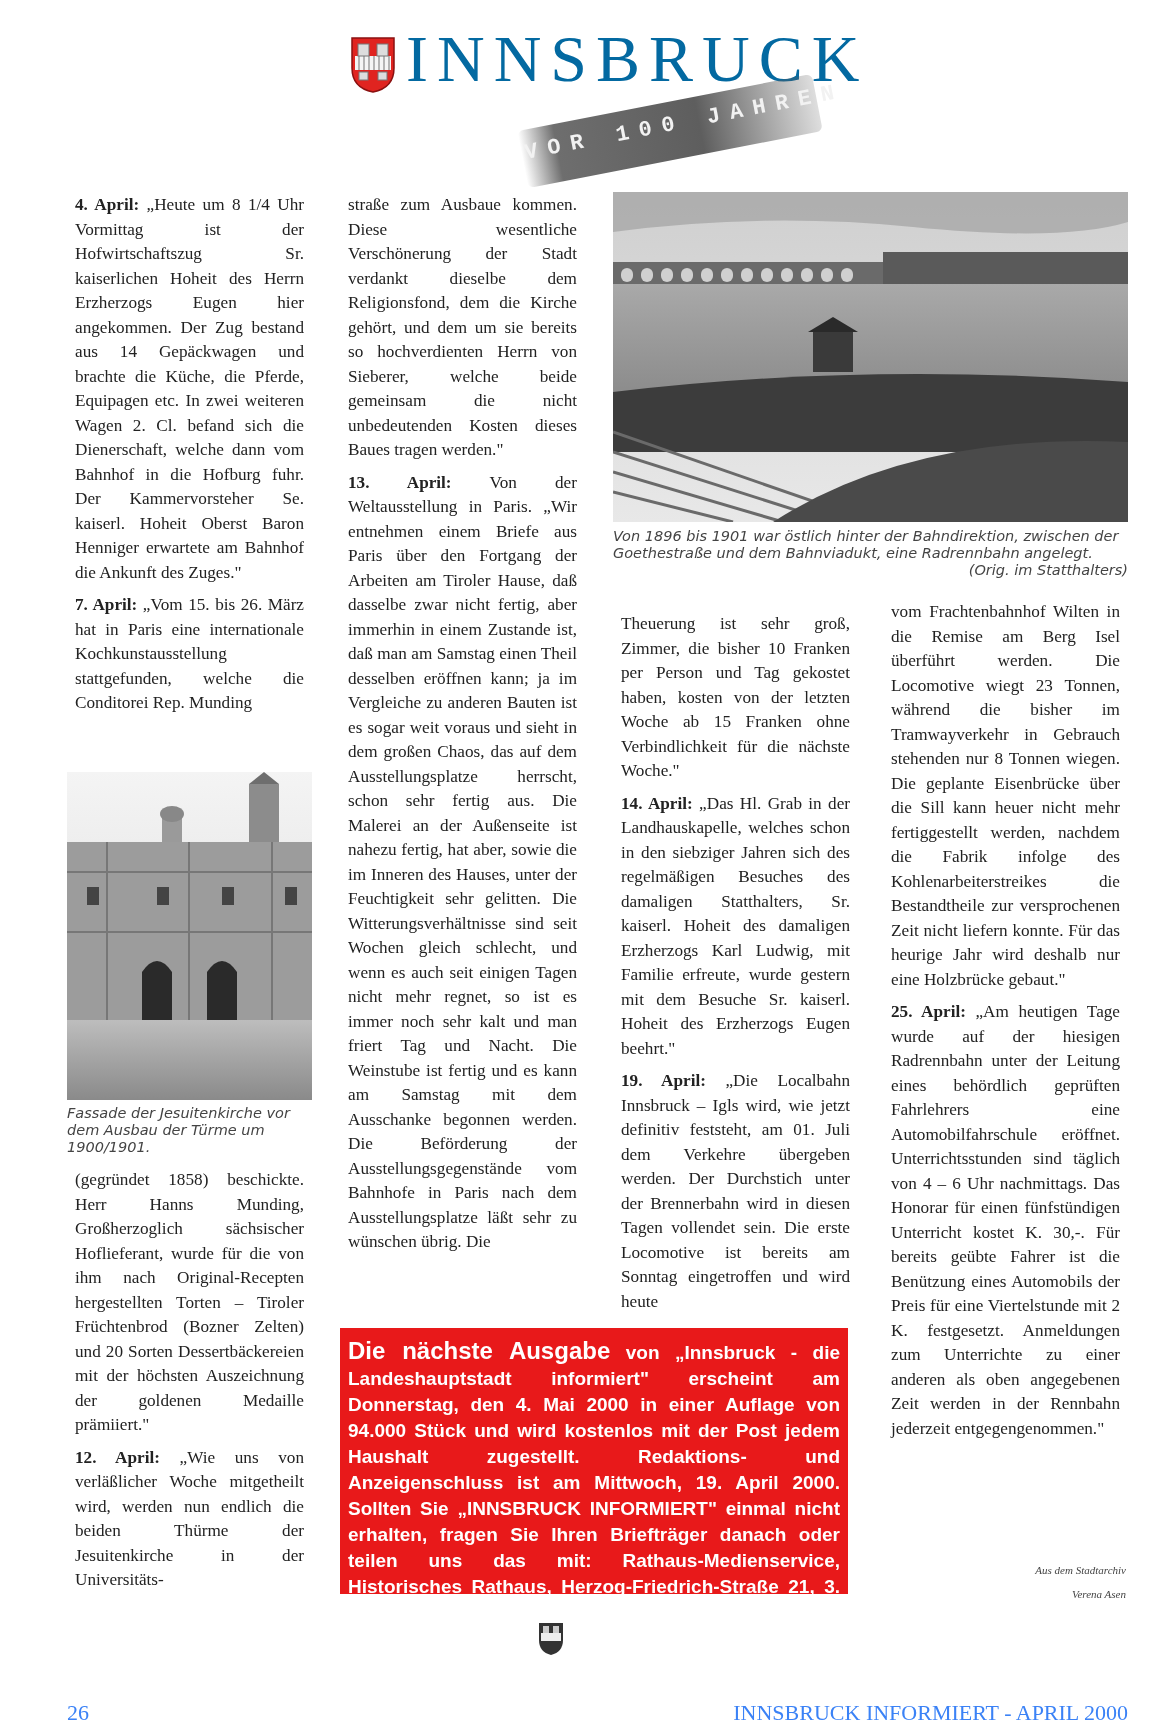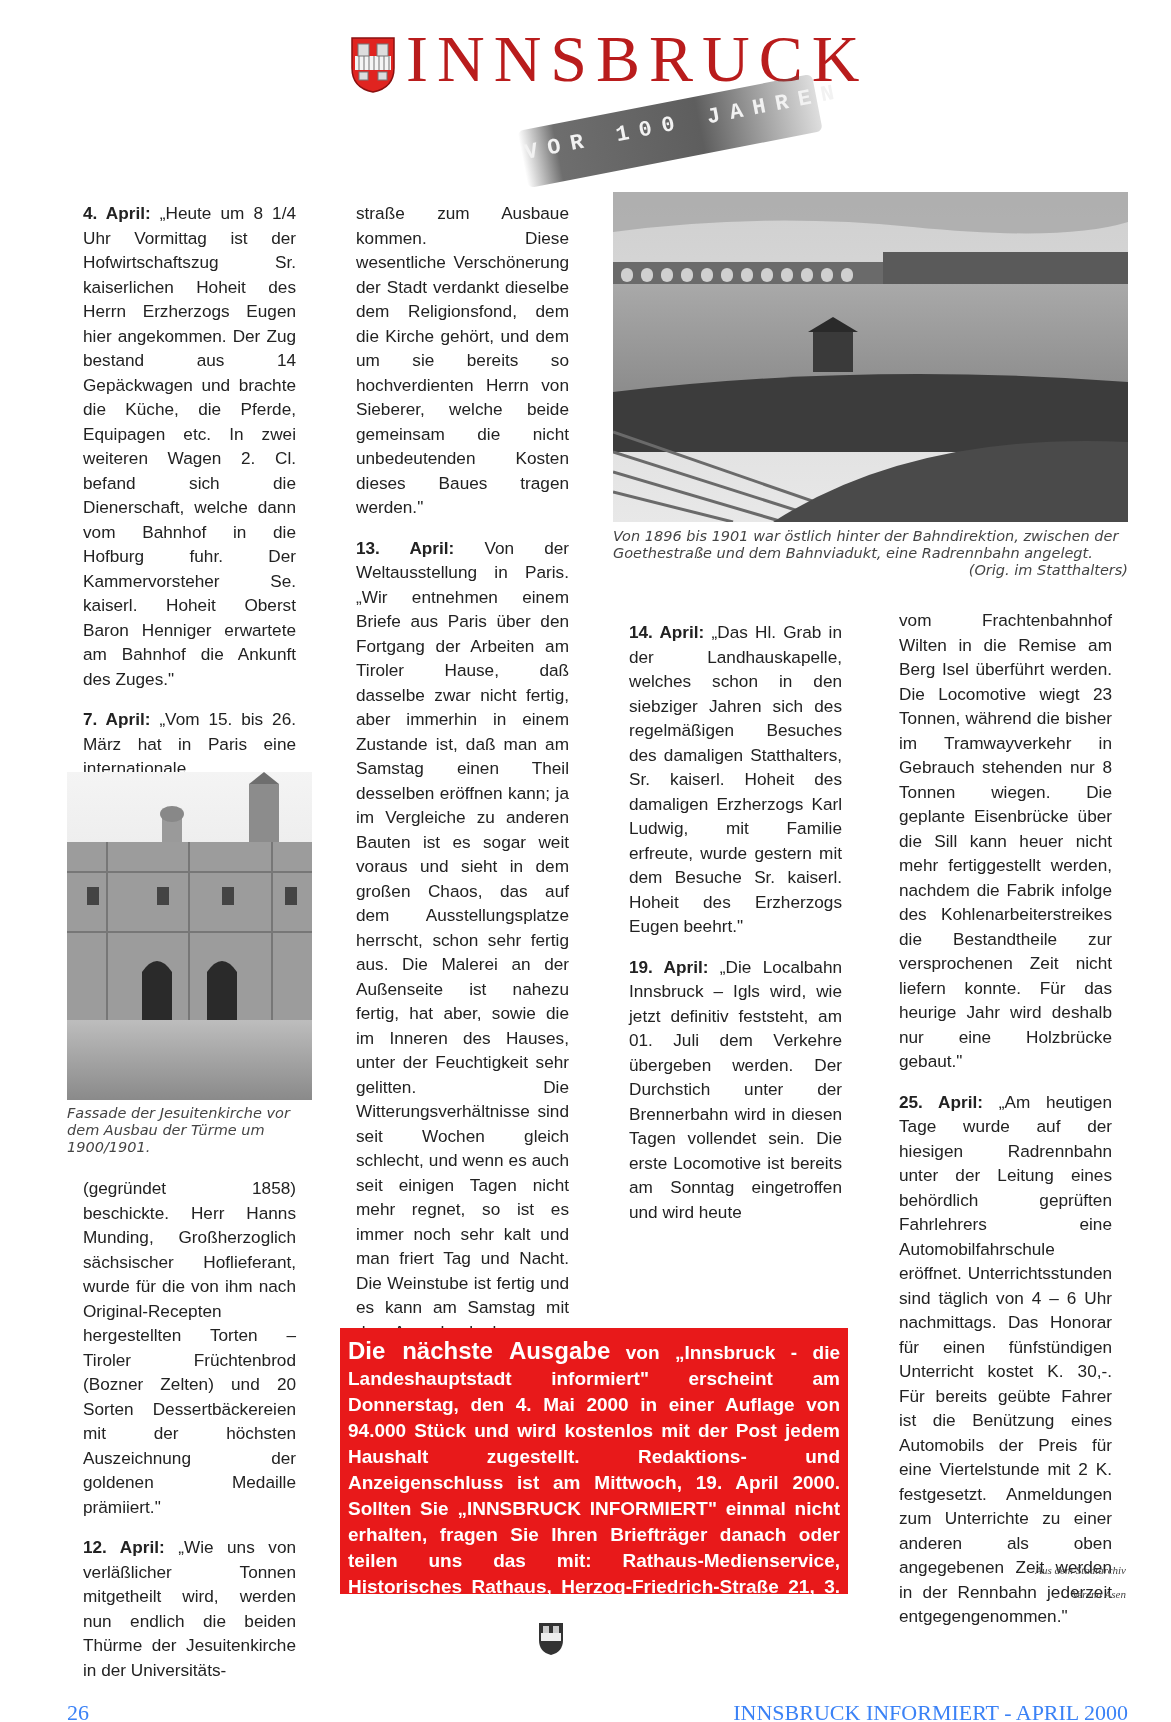--- a/index.html
+++ b/index.html
@@ -1,23 +1,23 @@
 <!DOCTYPE html>
 <html><head>
 <meta charset="utf-8">
 <style>
   html,body{margin:0;padding:0;background:#fff;}
   body{width:1171px;height:1722px;position:relative;overflow:hidden;font-family:"Liberation Sans","DejaVu Sans",sans-serif;color:#222;}
   .masthead{position:absolute;left:350px;top:30px;width:470px;height:145px;}
   .crest{position:absolute;left:0;top:6px;width:46px;height:58px;}
-  .mast-title{position:absolute;left:56px;top:-4px;font-family:"Liberation Serif","DejaVu Serif",serif;font-size:66px;letter-spacing:9px;color:#b91c1c;line-height:1;}
+  .mast-title{position:absolute;left:56px;top:-4px;font-family:"Liberation Serif","DejaVu Serif",serif;font-size:66px;letter-spacing:9px;color:#0369a1;line-height:1;}
   .banner{position:absolute;left:170px;top:72px;width:300px;height:58px;transform:rotate(-11deg);background:linear-gradient(90deg,rgba(120,120,120,0) 0%,#6e6e6e 12%,#5e5e5e 60%,rgba(90,90,90,.2) 100%);border-radius:6px;}
   .banner-text{position:absolute;left:172px;top:80px;transform:rotate(-11deg);font-family:"Liberation Mono","DejaVu Sans Mono",monospace;font-weight:bold;font-size:22px;letter-spacing:10px;color:#f2f2f2;white-space:nowrap;}
   .col{position:absolute;font-size:17.2px;line-height:24.5px;text-align:justify;hyphens:manual;}
-  .col p{margin:16px;}
+  .col p{margin:8px;font-family:Liberation Serif, serif;}
   .col b{font-weight:bold;}
   .photo{position:absolute;background:#888;overflow:hidden;}
   .caption{position:absolute;font-family:"DejaVu Sans",sans-serif;font-style:italic;font-size:14.5px;line-height:17px;color:#444;}
   .notice{position:absolute;left:340px;top:1328px;width:508px;height:266px;background:#e8191a;color:#fff;font-family:"Liberation Sans Narrow","Liberation Sans",sans-serif;font-weight:bold;font-size:19px;line-height:26px;padding:10px 8px;box-sizing:border-box;text-align:justify;transform:scaleX(1);}
   .notice .lead{font-size:24px;}
   .sig{position:absolute;left:880px;top:1558px;width:246px;text-align:right;font-family:"Liberation Serif","DejaVu Serif",serif;font-style:italic;font-size:11px;line-height:24px;color:#444;}
   .footer{position:absolute;top:1692px;font-family:"Liberation Serif","DejaVu Serif",serif;font-size:22px;color:#3b82f6;margin-top:8px;}
   .footer-crest{position:absolute;left:538px;top:1622px;width:26px;height:34px;}
 </style>
 </head>
@@ -82,21 +82,21 @@
       <rect x="218" y="115" width="12" height="18" fill="#444"></rect>
     <path d="M75 248 V200 Q90 178 105 200 V248 Z" fill="#2a2a2a"></path>
     <path d="M140 248 V200 Q155 178 170 200 V248 Z" fill="#2a2a2a"></path>
     <rect x="0" y="248" width="245" height="80" fill="url(#grd)"></rect>
   </svg>
 </div>
 <div class="caption" style="left:67px;top:1105px;width:245px;">Fassade der Jesuitenkirche vor dem Ausbau der Türme um 1900/1901.</div>
 
 <div class="col" style="left:67px;top:1160px;width:245px;">
   <p>(gegründet 1858) beschickte. Herr Hanns Munding, Großherzoglich sächsischer Hoflieferant, wurde für die von ihm nach Original-Recepten hergestellten Torten – Tiroler Früchtenbrod (Bozner Zelten) und 20 Sorten Dessertbäckereien mit der höchsten Auszeichnung der goldenen Medaille prämiiert."</p>
-  <p><b>12. April:</b><span> „Wie uns von verläßlicher Tonnen mitgetheilt wird, werden nun endlich die beiden Thürme der Jesuitenkirche in der Universitäts-</span></p>
+  <p><b>12. April:</b><span> „Wie uns von verläßlicher Woche mitgetheilt wird, werden nun endlich die beiden Thürme der Jesuitenkirche in der Universitäts-</span></p>
 </div>
 
 <div class="col" style="left:340px;top:185px;width:245px;">
   <p>straße zum Ausbaue kommen. Diese wesentliche Verschönerung der Stadt verdankt dieselbe dem Religionsfond, dem die Kirche gehört, und dem um sie bereits so hochverdienten Herrn von Sieberer, welche beide gemeinsam die nicht unbedeutenden Kosten dieses Baues tragen werden."</p>
   <p><b>13. April:</b><span> Von der Weltausstellung in Paris. „Wir entnehmen einem Briefe aus Paris über den Fortgang der Arbeiten am Tiroler Hause, daß dasselbe zwar nicht fertig, aber immerhin in einem Zustande ist, daß man am Samstag einen Theil desselben eröffnen kann; ja im Vergleiche zu anderen Bauten ist es sogar weit voraus und sieht in dem großen Chaos, das auf dem Ausstellungsplatze herrscht, schon sehr fertig aus. Die Malerei an der Außenseite ist nahezu fertig, hat aber, sowie die im Inneren des Hauses, unter der Feuchtigkeit sehr gelitten. Die Witterungsverhältnisse sind seit Wochen gleich schlecht, und wenn es auch seit einigen Tagen nicht mehr regnet, so ist es immer noch sehr kalt und man friert Tag und Nacht. Die Weinstube ist fertig und es kann am Samstag mit dem Ausschanke begonnen werden. Die Beförderung der Ausstellungsgegenstände vom Bahnhofe in Paris nach dem Ausstellungsplatze läßt sehr zu wünschen übrig. Die</span></p>
 </div>
 
 <div class="photo" style="left:613px;top:192px;width:515px;height:330px;">
   <svg width="515" height="330" viewBox="0 0 515 330">
     <defs>
@@ -139,20 +139,21 @@
     </g>
     <path d="M160 330 Q300 240 515 250 V330 Z" fill="#4a4a4a"></path>
   </svg>
 </div>
 <div class="caption" style="left:613px;top:528px;width:515px;">
   <span>Von 1896 bis 1901 war östlich hinter der Bahndirektion, zwischen der Goethestraße und dem Bahnviadukt, eine Radrennbahn angelegt.</span>
   <span style="float:right;">(Orig. im Statthalters)</span>
 </div>
 
 <div class="col" style="left:613px;top:604px;width:245px;">
+  <p>Theuerung ist sehr groß, Zimmer, die bisher 10 Franken per Person und Tag gekostet haben, kosten von der letzten Woche ab 15 Franken ohne Verbindlichkeit für die nächste Woche."</p>
   <p><b>14. April:</b><span> „Das Hl. Grab in der Landhauskapelle, welches schon in den siebziger Jahren sich des regelmäßigen Besuches des damaligen Statthalters, Sr. kaiserl. Hoheit des damaligen Erzherzogs Karl Ludwig, mit Familie erfreute, wurde gestern mit dem Besuche Sr. kaiserl. Hoheit des Erzherzogs Eugen beehrt."</span></p>
   <p><b>19. April:</b><span> „Die Localbahn Innsbruck – Igls wird, wie jetzt definitiv feststeht, am 01. Juli dem Verkehre übergeben werden. Der Durchstich unter der Brennerbahn wird in diesen Tagen vollendet sein. Die erste Locomotive ist bereits am Sonntag eingetroffen und wird heute</span></p>
 </div>
 
 <div class="col" style="left:883px;top:592px;width:245px;">
   <p>vom Frachtenbahnhof Wilten in die Remise am Berg Isel überführt werden. Die Locomotive wiegt 23 Tonnen, während die bisher im Tramwayverkehr in Gebrauch stehenden nur 8 Tonnen wiegen. Die geplante Eisenbrücke über die Sill kann heuer nicht mehr fertiggestellt werden, nachdem die Fabrik infolge des Kohlenarbeiterstreikes die Bestandtheile zur versprochenen Zeit nicht liefern konnte. Für das heurige Jahr wird deshalb nur eine Holzbrücke gebaut."</p>
   <p><b>25. April:</b><span> „Am heutigen Tage wurde auf der hiesigen Radrennbahn unter der Leitung eines behördlich geprüften Fahrlehrers eine Automobilfahrschule eröffnet. Unterrichtsstunden sind täglich von 4 – 6 Uhr nachmittags. Das Honorar für einen fünfstündigen Unterricht kostet K. 30,-. Für bereits geübte Fahrer ist die Benützung eines Automobils der Preis für eine Viertelstunde mit 2 K. festgesetzt. Anmeldungen zum Unterrichte zu einer anderen als oben angegebenen Zeit werden in der Rennbahn jederzeit entgegengenommen."</span></p>
 </div>
 <div class="sig">
   <div>Aus dem Stadtarchiv</div>

